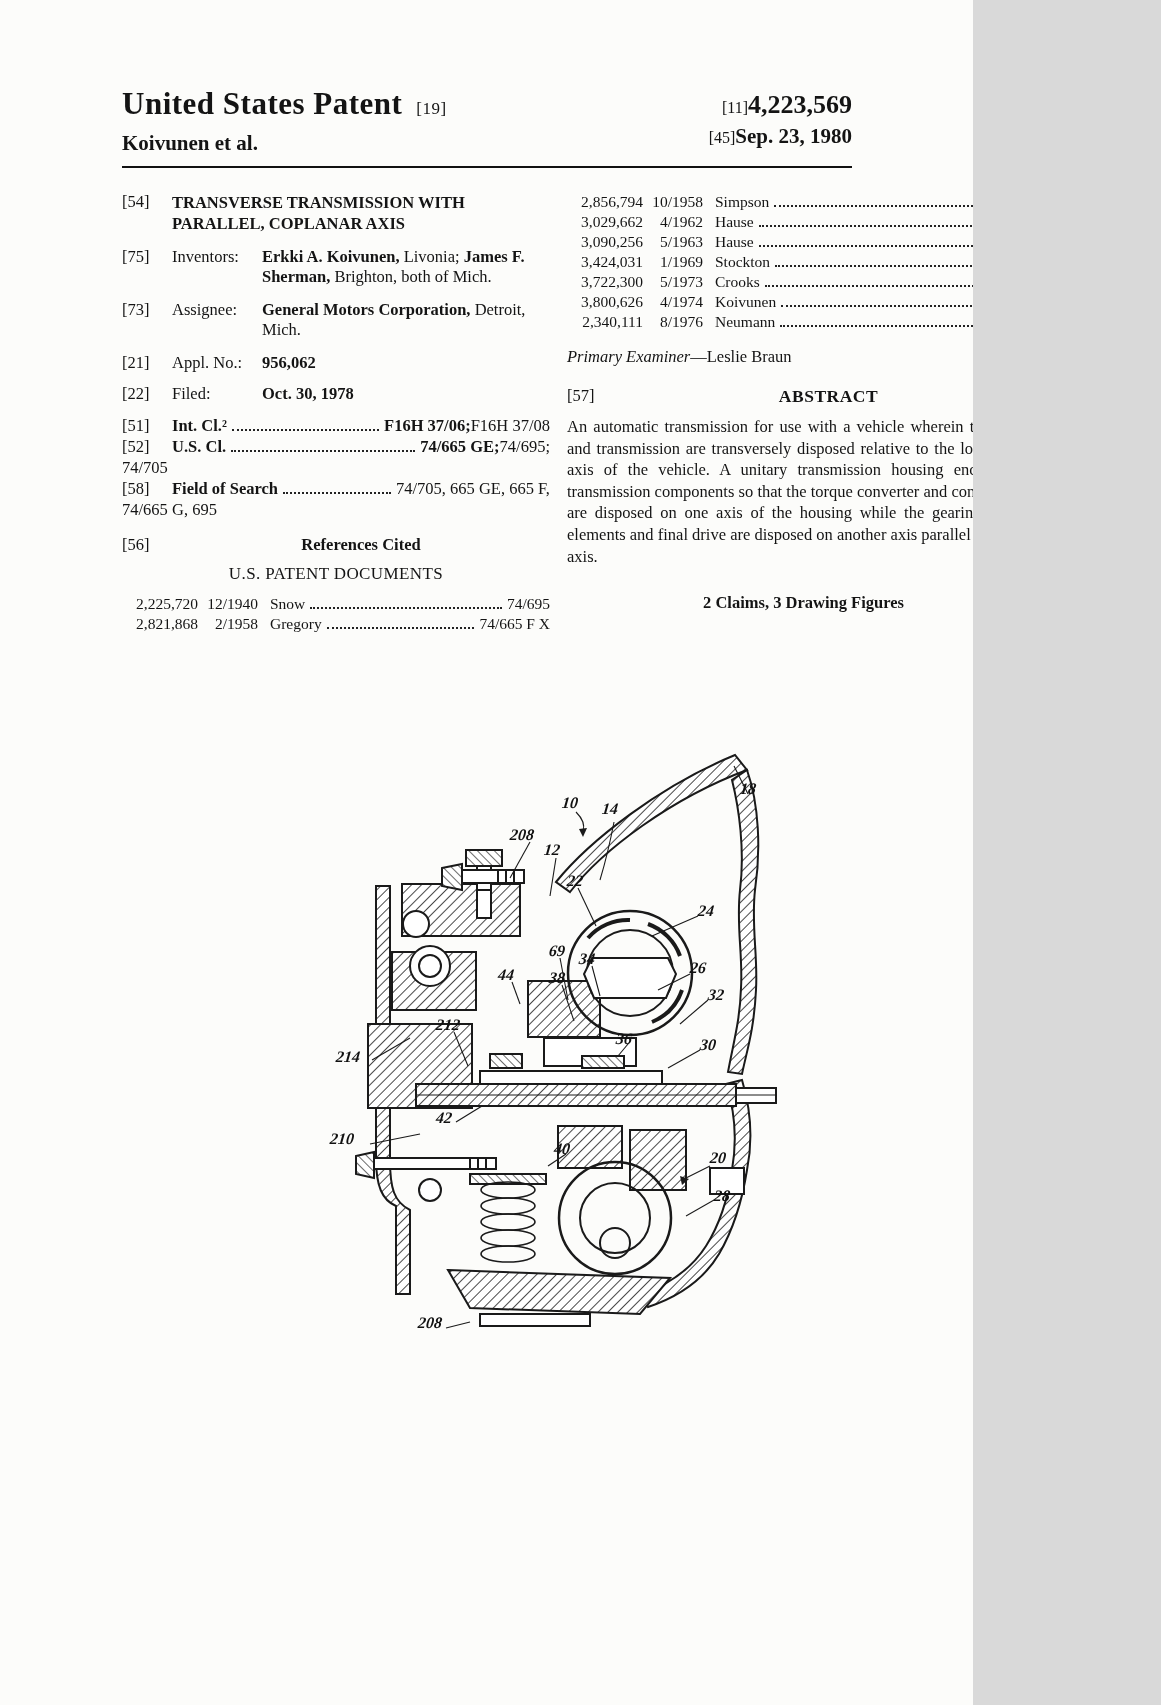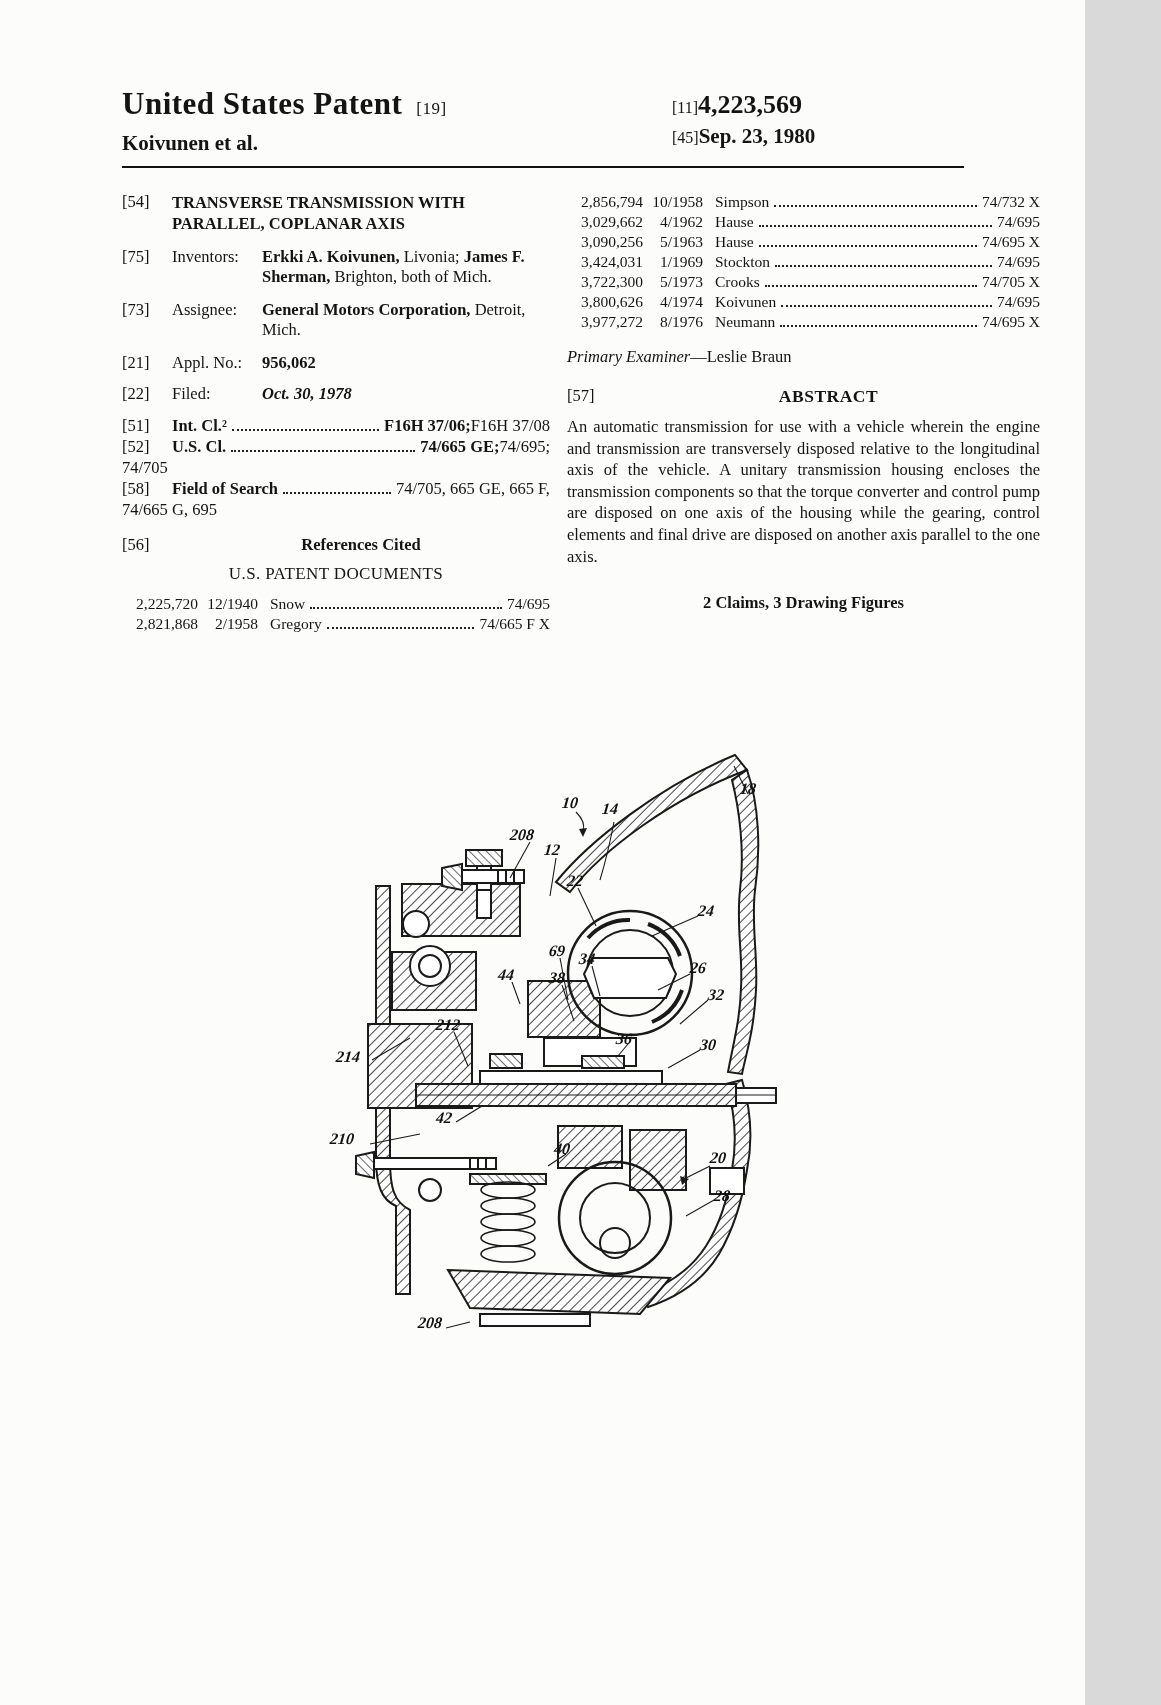--- a/index.html
+++ b/index.html
@@ -1,31 +1,31 @@
 <!DOCTYPE html>
 <html><head>
 <meta charset="utf-8">
 <style>
   html,body{margin:0;padding:0;background:#d9d9d9;}
   .page{
     position:relative;
-    width:1085px;height:1705px;
+    width:973px;height:1705px;
     background:#fcfcfa;
     font-family:"Liberation Serif", serif;
     color:#141414;
     overflow:hidden;
   }
   .content{padding:86px 121px 0 122px;}
   
   .header{display:flex;justify-content:space-between;align-items:flex-start;}
   .h-left h1{margin:0;font-size:31px;font-weight:bold;letter-spacing:.5px;display:inline;}
   .h-left .tag19{font-size:17px;font-weight:normal;margin-left:14px;}
   .authors{font-size:21px;font-weight:bold;margin-top:9px;}
   .h-right{width:292px;flex:none;padding-top:4px;}
-  .h-right .row{display:flex;justify-content:flex-start;align-items:baseline;}
+  .h-right .row{display:flex;justify-content:flex-end;align-items:baseline;}
   .h-right .tag{font-size:16px;}
   .pat-num{font-size:26px;font-weight:bold;}
   .pat-date{font-size:21px;font-weight:bold;margin-top:4px;}
   .rule{border:none;border-top:2.5px solid #111;margin:10px 0 0 0;}
   
   .cols{display:flex;gap:17px;margin-top:24px;}
   .col-left{width:428px;flex:none;font-size:16.5px;}
   .col-right{width:473px;flex:none;font-size:16.5px;}
   .brow{display:flex;margin-bottom:13px;}
   .tagc{width:50px;flex:none;}
@@ -113,21 +113,21 @@
 
         <div class="brow" style="margin-bottom:11px;">
           <span class="tagc">[21]</span>
           <span class="blabel">Appl. No.:</span>
           <span class="bval"><span style="font-weight: bold;">956,062</span></span>
         </div>
 
         <div class="brow" style="margin-bottom:11px;">
           <span class="tagc">[22]</span>
           <span class="blabel">Filed:</span>
-          <span class="bval"><span style="font-weight: bold; font-style: italic;">Oct. 30, 1978</span></span>
+          <span class="bval"><span style="font-weight: bold;">Oct. 30, 1978</span></span>
         </div>
 
         <div class="clsrow">
           <span class="tagc">[51]</span>
           <span class="rich-flex">
               <span style="font-weight: bold;">Int. Cl.²</span>
               <span class="leader"></span>
               <span style="font-weight: bold;">F16H 37/06; </span>
               <span>F16H 37/08</span>
             </span>
@@ -226,21 +226,21 @@
 
             <div class="ref-row">
               <span class="rn">3,800,626</span>
               <span class="rd">4/1974</span>
               <span class="rname">Koivunen</span>
               <span class="leader"></span>
               <span class="rc">74/695</span>
             </div>
 
             <div class="ref-row">
-              <span class="rn">3,977,272</span>
+              <span class="rn">2,340,111</span>
               <span class="rd">8/1976</span>
               <span class="rname">Neumann</span>
               <span class="leader"></span>
               <span class="rc">74/695 X</span>
             </div>
           </div>
 
         <div class="examiner">
           <div><span style="font-style: italic;">Primary Examiner</span><span>—Leslie Braun</span></div>
         </div>

